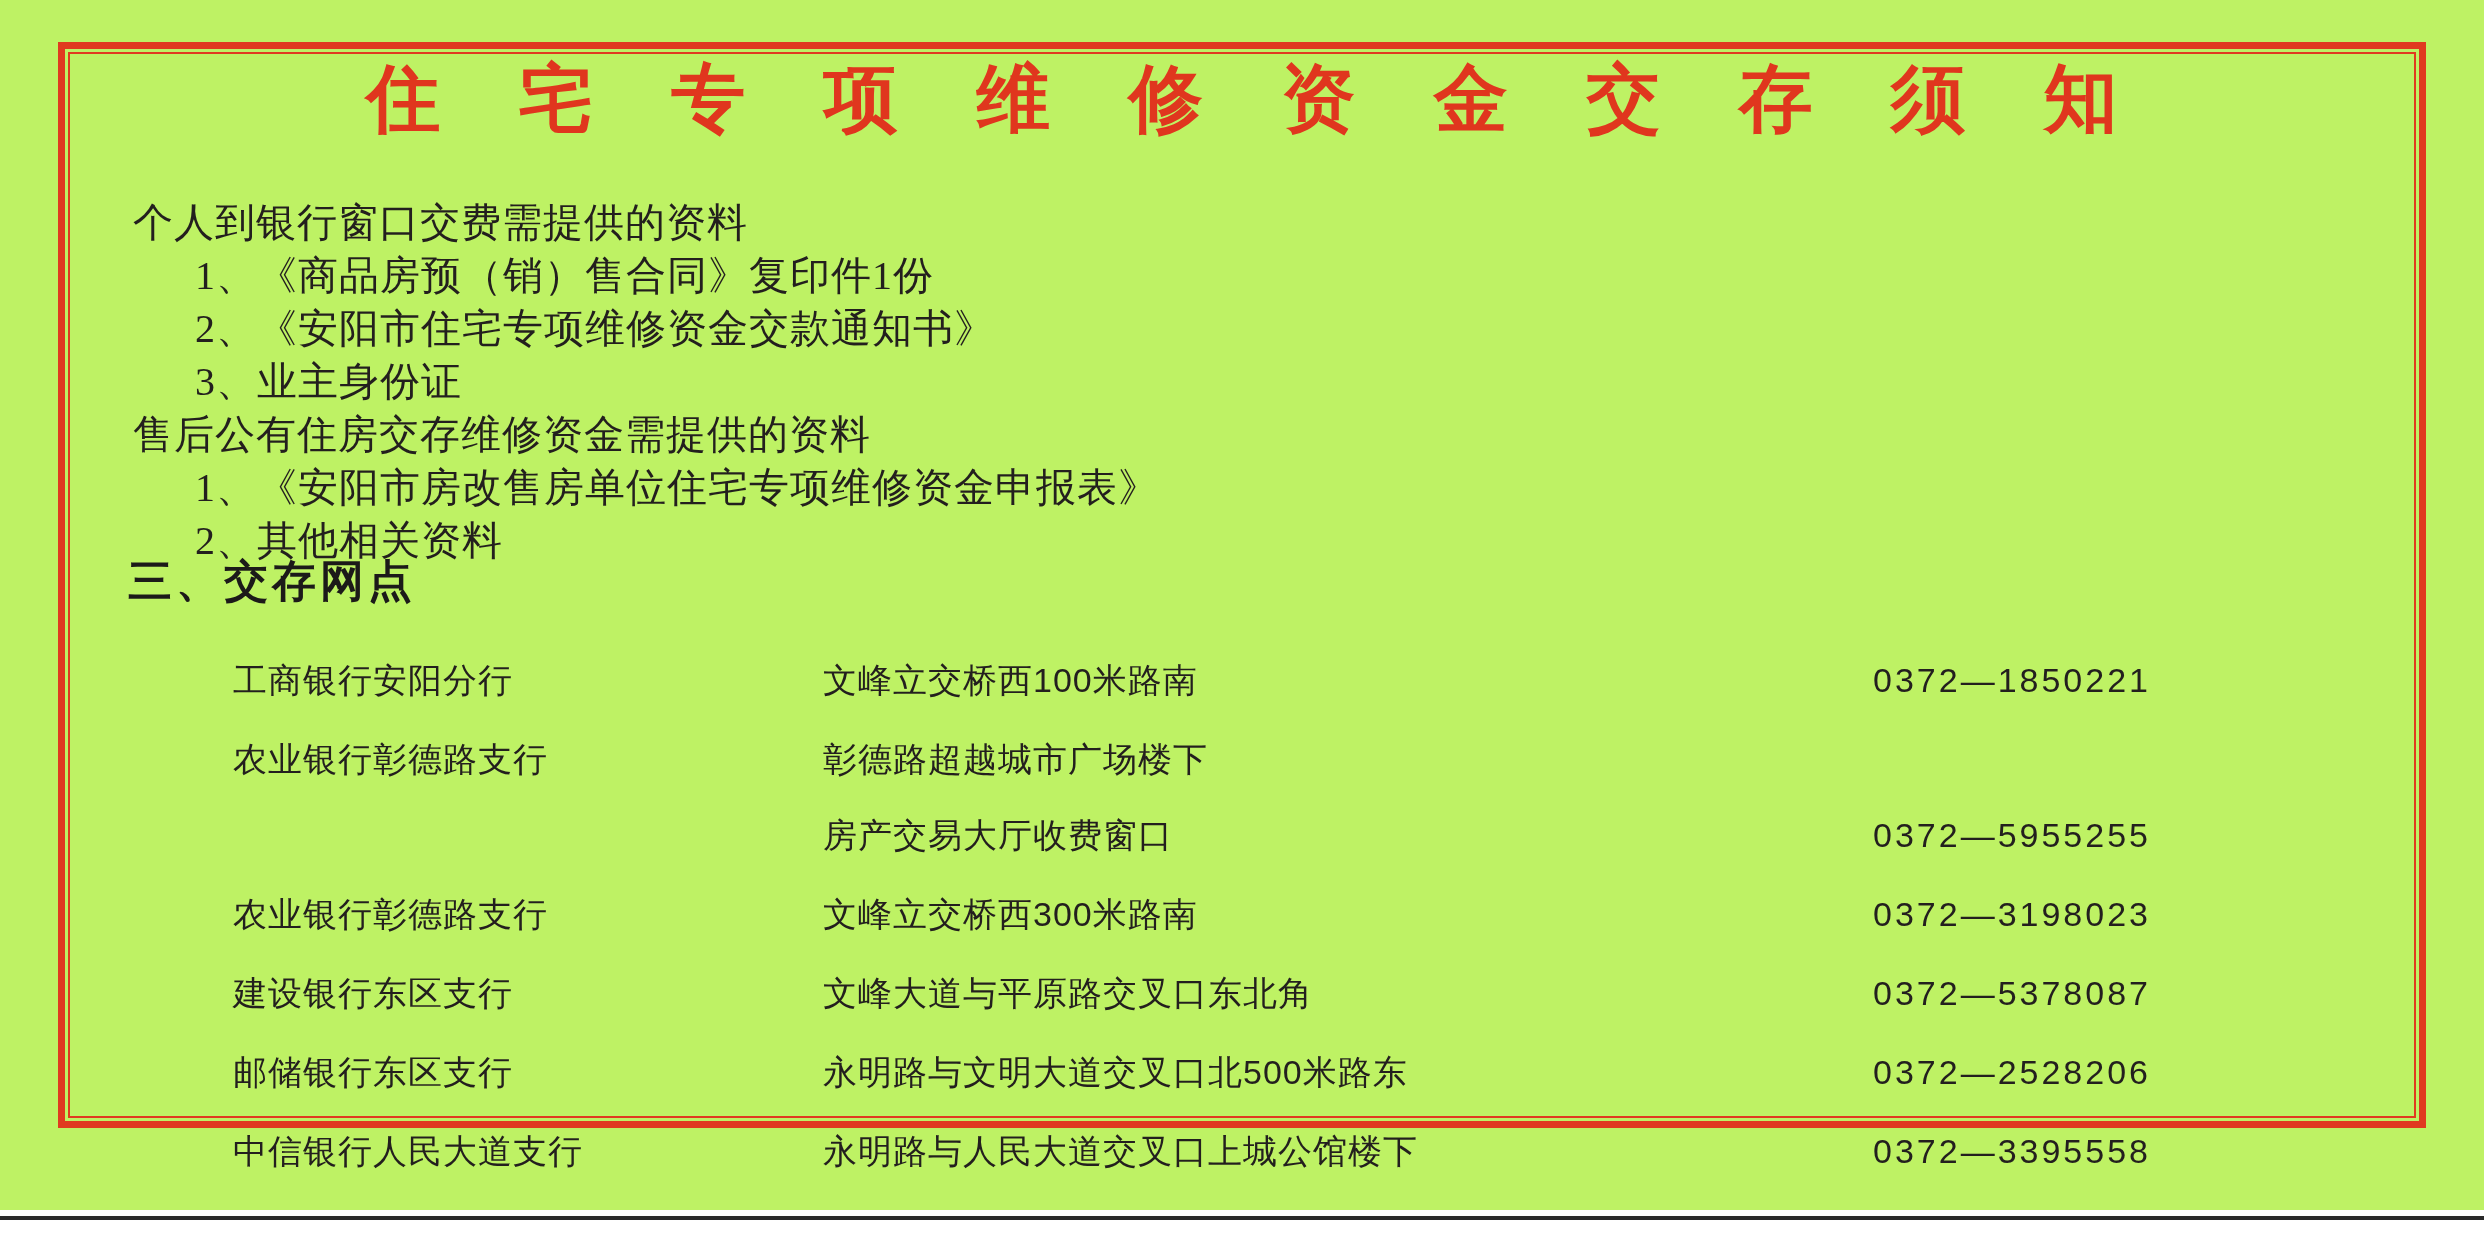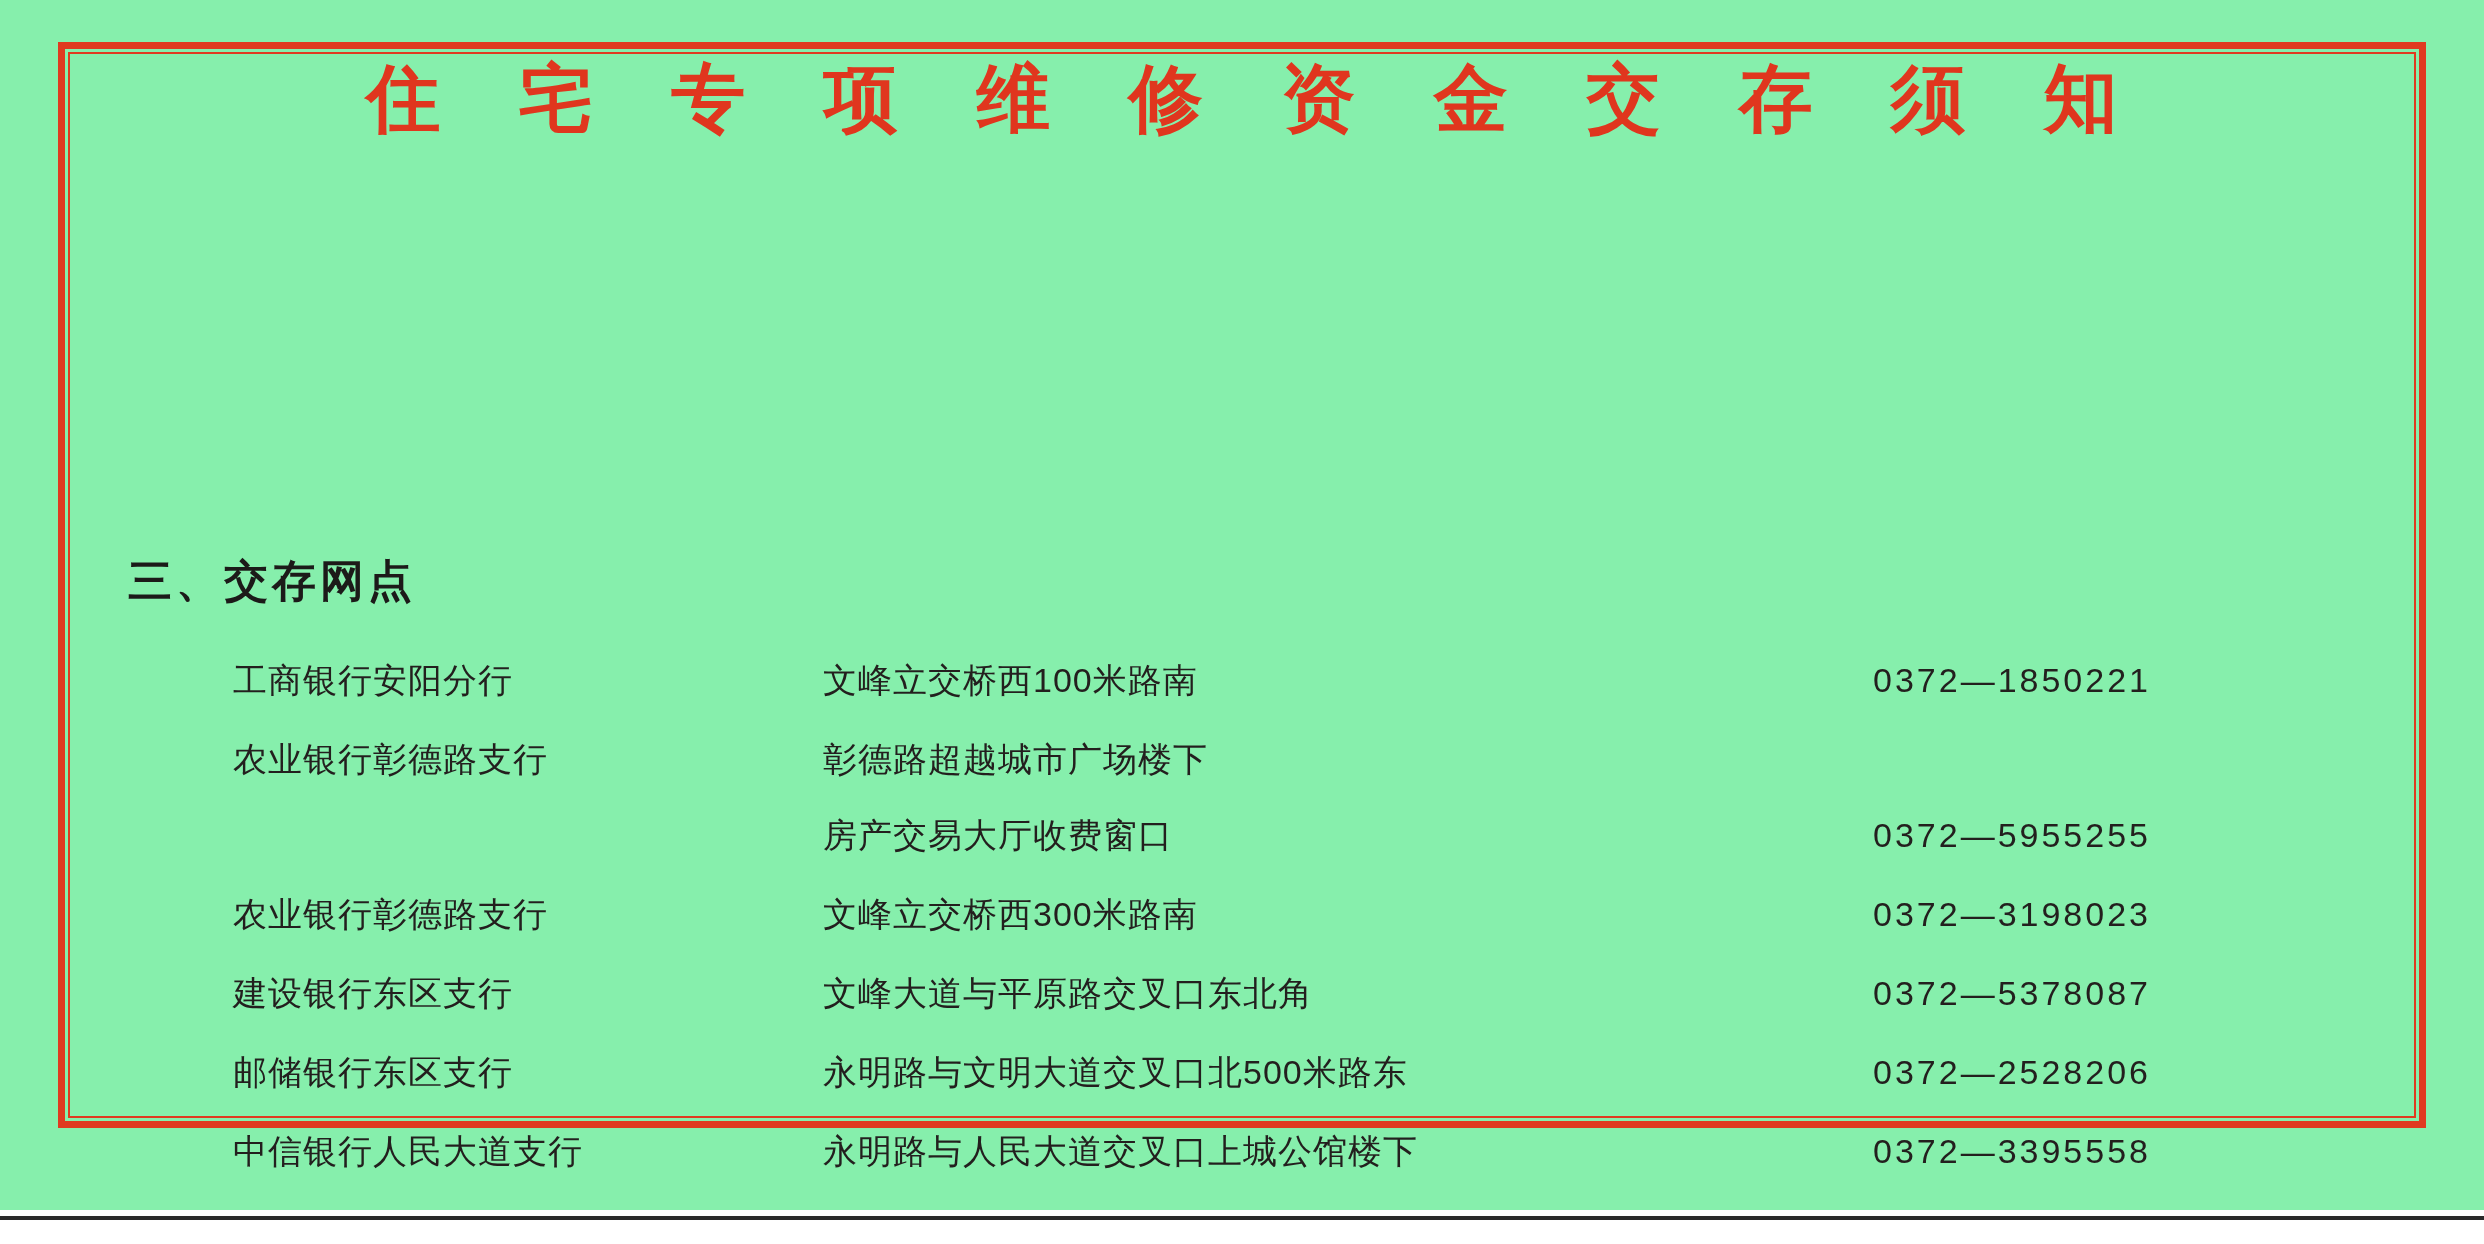--- a/index.html
+++ b/index.html
@@ -5,21 +5,21 @@
   html,body{margin:0;padding:0;}
   body{
     width:2484px;height:1244px;
     background:#ffffff;
     font-family:"Liberation Serif", serif;
     overflow:hidden;
   }
   #poster{
     position:absolute;left:0;top:0;
     width:2484px;height:1210px;
-    background:#86efac;
+    background:#bef264;
     box-sizing:border-box;
   }
   #frame{
     position:absolute;
     left:58px;top:42px;
     width:2368px;height:1086px;
     border:7px solid #e03a20;
     box-sizing:border-box;
   }
   #frame::after{
@@ -104,20 +104,29 @@
   #bank-table tr.tight td{padding-bottom:36px;}
 </style>
 </head>
 <body>
 
 <div id="poster">
   <div id="frame"></div>
 
   <div class="title">住 宅 专 项 维 修 资 金 交 存 须 知</div>
 
+  <div class="body-block">
+    <div class="body-line">个人到银行窗口交费需提供的资料</div>
+    <div class="body-line indent">1、《商品房预（销）售合同》复印件1份</div>
+    <div class="body-line indent">2、《安阳市住宅专项维修资金交款通知书》</div>
+    <div class="body-line indent">3、业主身份证</div>
+    <div class="body-line">售后公有住房交存维修资金需提供的资料</div>
+    <div class="body-line indent">1、《安阳市房改售房单位住宅专项维修资金申报表》</div>
+    <div class="body-line indent">2、其他相关资料</div>
+  </div>
 
   <div class="section-head">三、交存网点</div>
 
   <table id="bank-table">
     <tbody>
       <tr>
         <td class="c-name">工商银行安阳分行</td>
         <td class="c-addr">文峰立交桥西100米路南</td>
         <td class="c-phone">0372—1850221</td>
       </tr>

